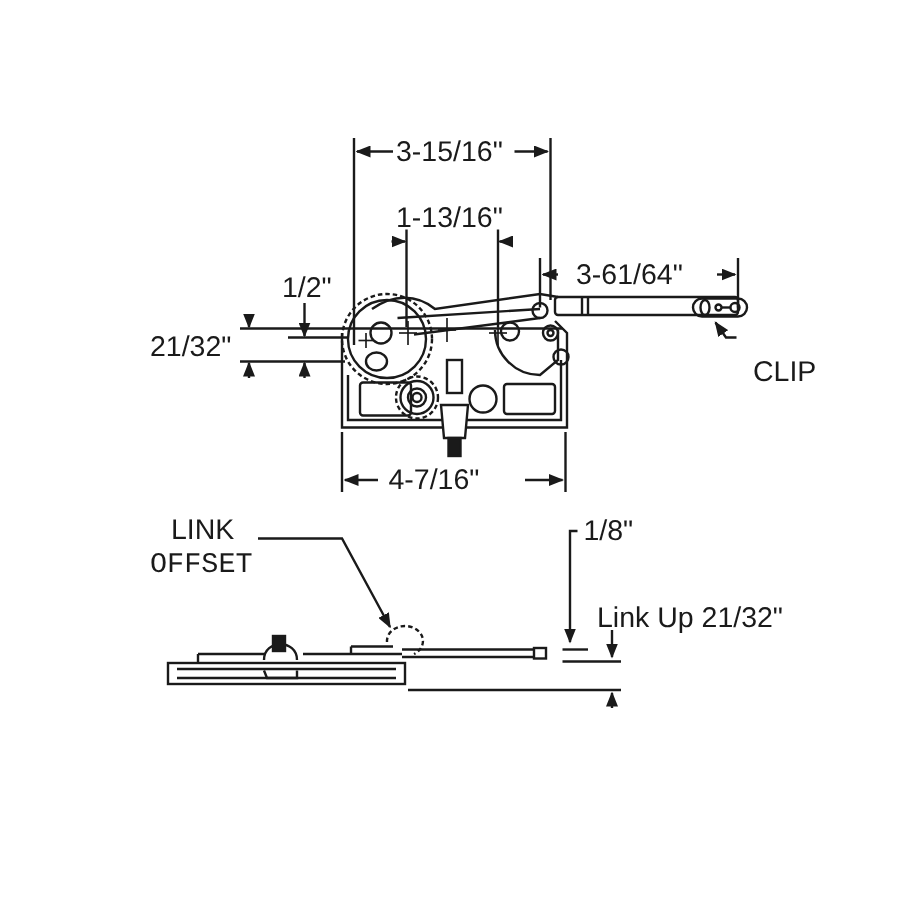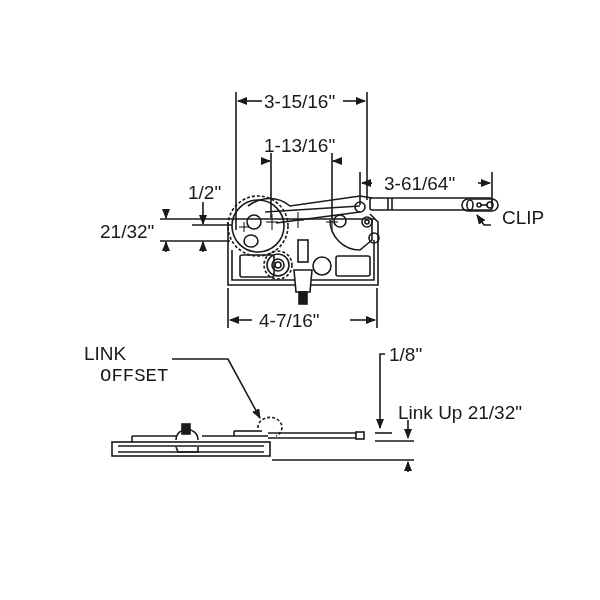--- a/index.html
+++ b/index.html
@@ -136,20 +136,20 @@
       <path d="M408,420 L408,438" marker-end="url(#arr)"></path>
       <path d="M408,472 L408,462" marker-end="url(#arr)"></path>
     </g>
   </svg>
 
   <span class="lbl dim-lg" style="left:264px; top:92px;">3-15/16"</span>
   <span class="lbl dim-lg" style="left:264px; top:136px;">1-13/16"</span>
   <span class="lbl dim-lg" style="left:384px; top:174px;">3-61/64"</span>
   <span class="lbl dim-lg" style="left:188px; top:183px;">1/2"</span>
   <span class="lbl dim-lg" style="left:100px; top:222px;">21/32"</span>
-  <span class="lbl dim-lg" style="left:502px; top:208px;">CLIP</span>
+  <span class="lbl dim-lg" style="left:502px; top:239px;">CLIP</span>
   <span class="lbl dim-lg" style="left:259px; top:311px;">4-7/16"</span>
 
-  <span class="lbl dim-lg" style="left:84px; top:344px;">LINK</span>
+  <span class="lbl dim-lg" style="left:114px; top:344px;">LINK</span>
   <span class="lbl dim-lg" style="left:100px; top:367px;font-family:Liberation Mono, monospace;">OFFSET</span>
   <span class="lbl dim-lg" style="left:389px; top:345px;">1/8"</span>
   <span class="lbl dim-lg" style="left:398px; top:403px;">Link Up 21/32"</span>
 </div>
 
 </body></html>

